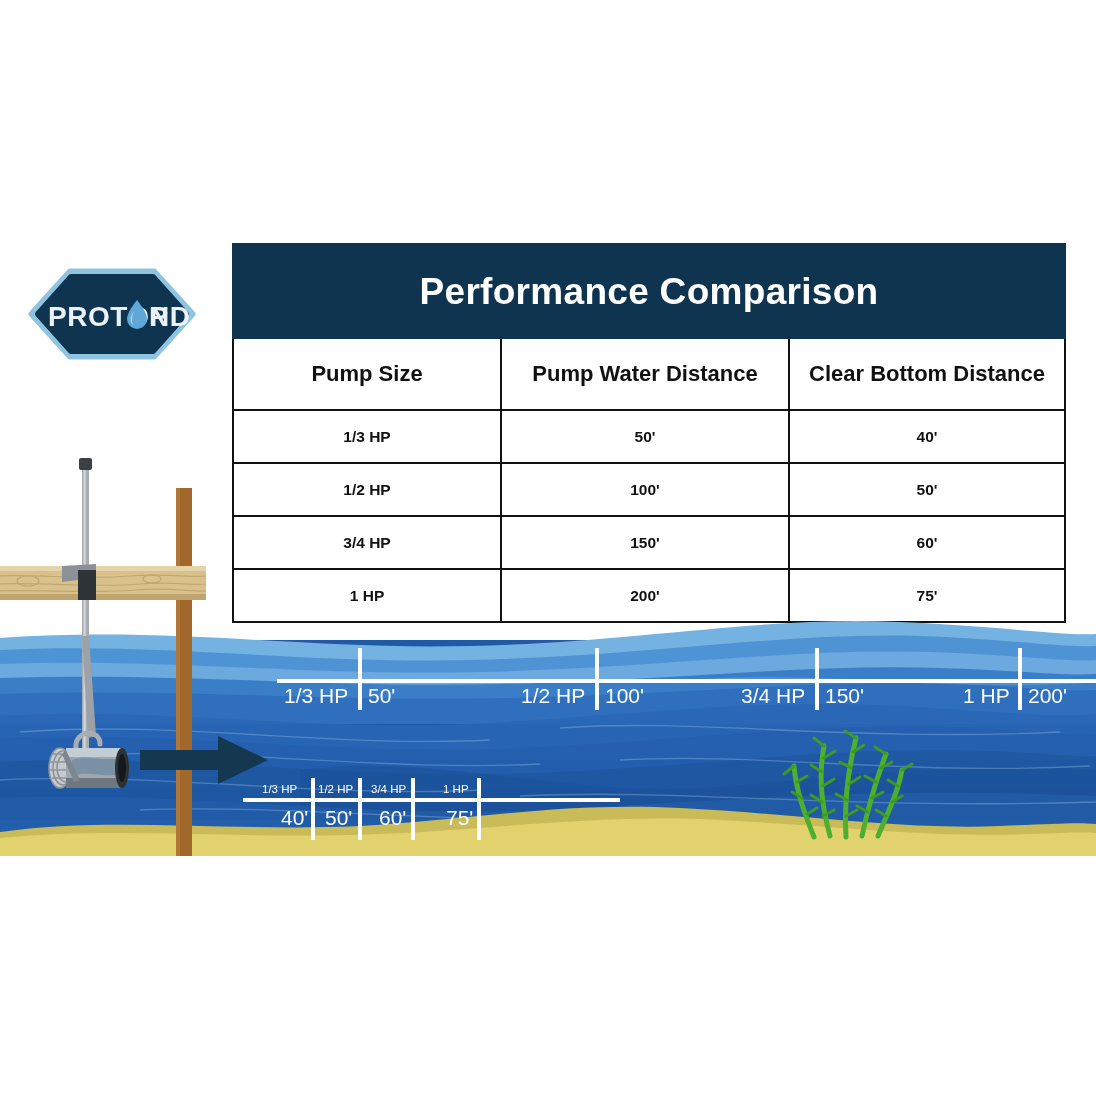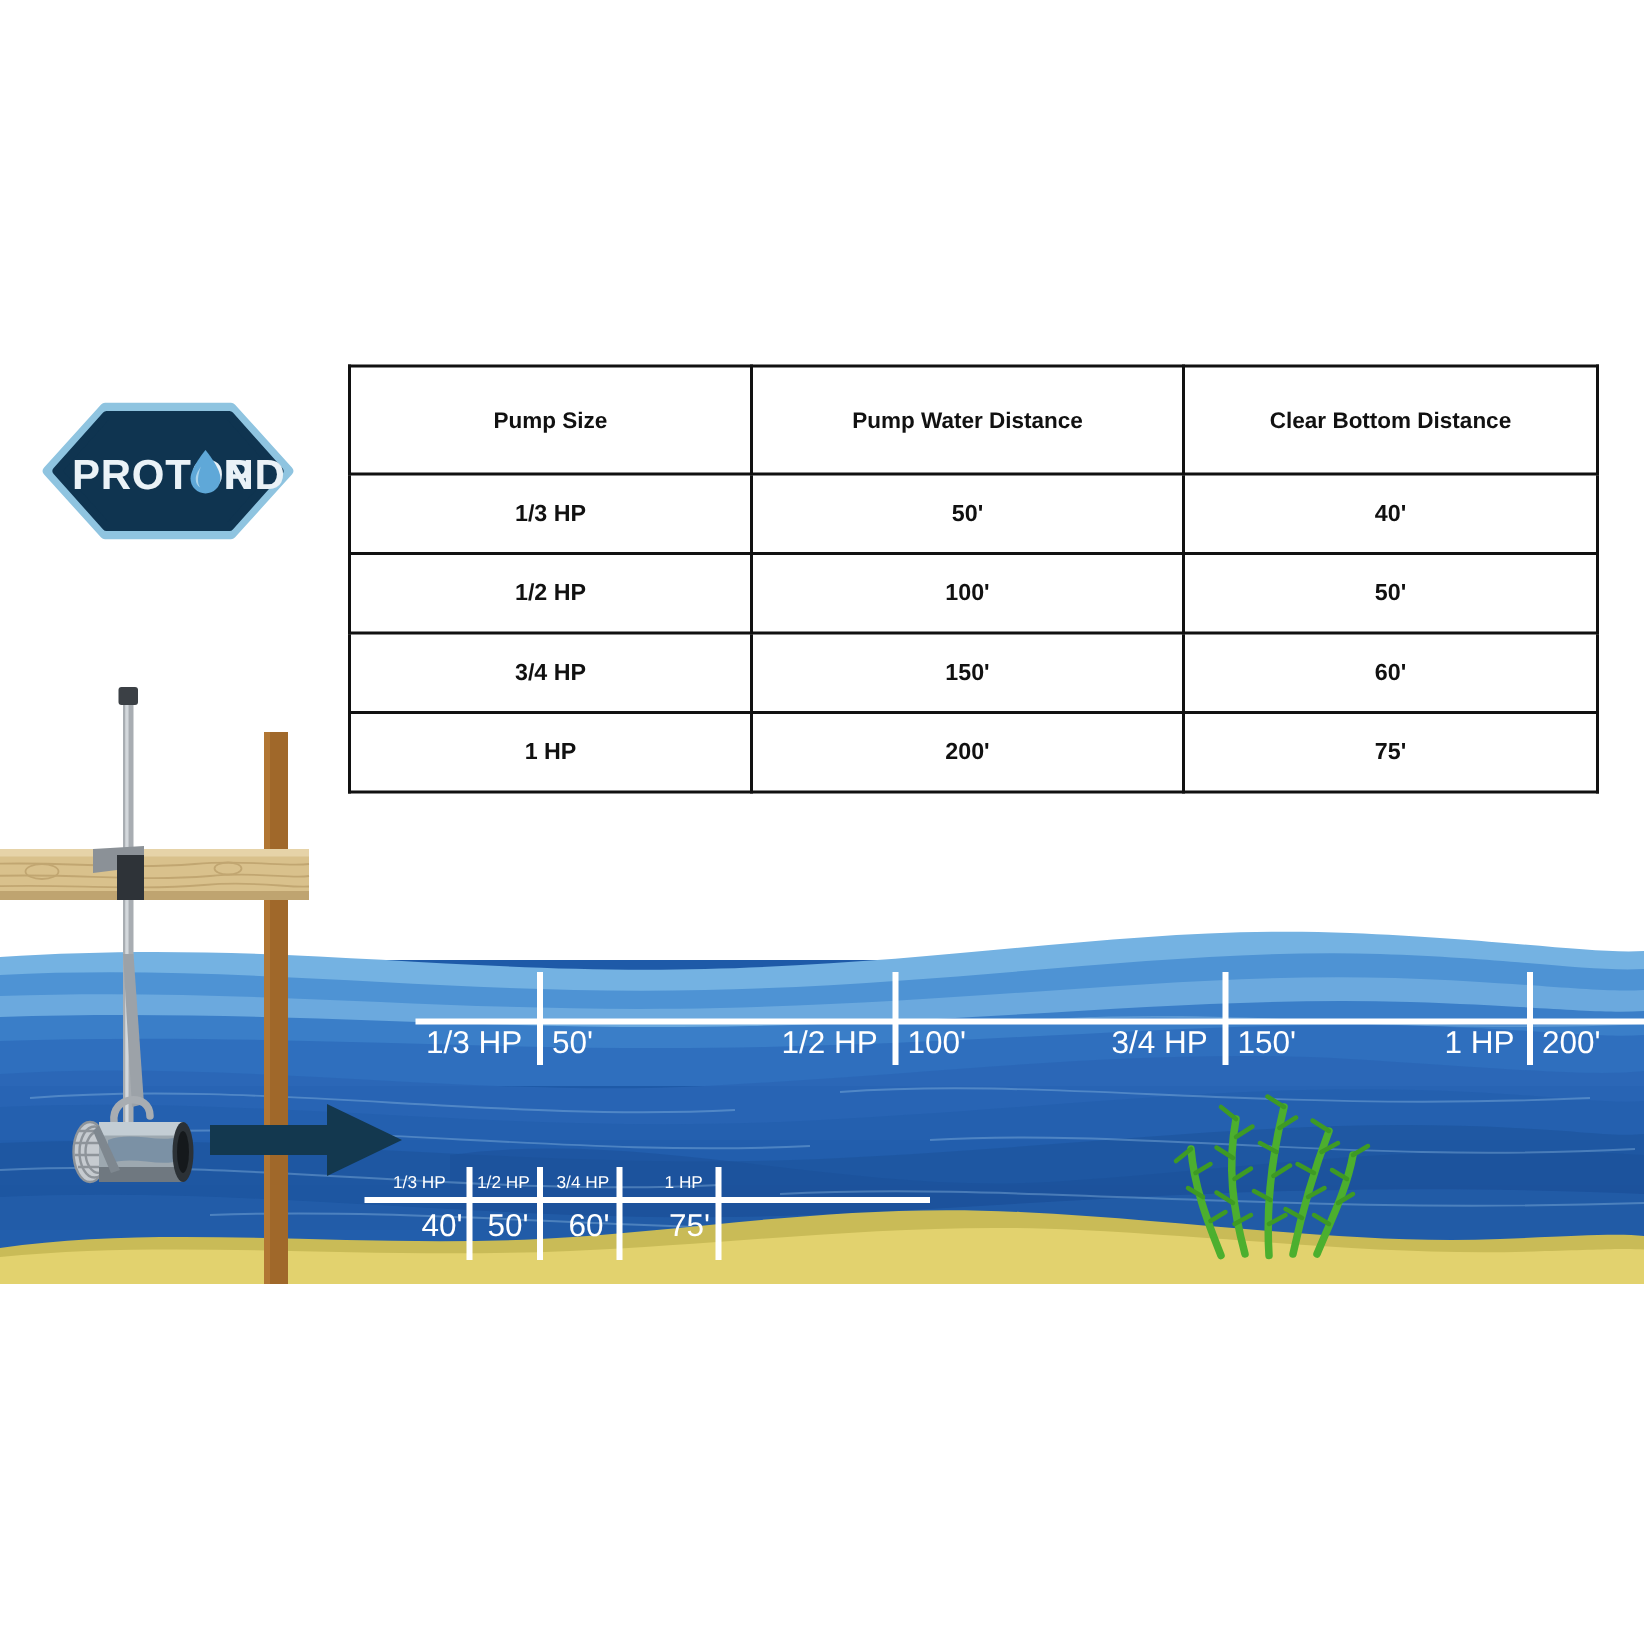--- a/index.html
+++ b/index.html
@@ -9,21 +9,21 @@
   
   #logo{position:absolute;left:26px;top:266px;width:172px;height:96px;}
   #logo svg{display:block;width:172px;height:96px;}
 
   
   #table-wrap{position:absolute;left:232px;top:243px;width:832px;height:366px;}
   table.perf{border-collapse:collapse;width:832px;table-layout:fixed;background:#fff;}
   table.perf td,table.perf th{border:2.5px solid #111;padding:0;text-align:center;vertical-align:middle;}
   .title-cell{background:#0F3450;border:2.5px solid #0F3450 !important;height:92px;}
   .title-text{color:#fff;font-size:37px;font-weight:bold;letter-spacing:.3px;line-height:1;}
-  .hdr{height:70px;font-size:15px;font-weight:bold;color:#111;}
+  .hdr{height:70px;font-size:22px;font-weight:bold;color:#111;}
   .cell{height:51px;font-size:15.5px;font-weight:bold;color:#111;}
   .col1{width:268px;}.col2{width:288px;}.col3{width:276px;}
 
   
   #scene{position:absolute;left:0;top:620px;width:1096px;height:236px;overflow:hidden;}
   #scene svg{display:block;width:1096px;height:236px;}
 
   
   #rig{position:absolute;left:0;top:448px;width:240px;height:408px;overflow:hidden;}
   #rig svg{display:block;width:240px;height:408px;}
@@ -56,20 +56,25 @@
   </div>
 
   <div id="table-wrap">
     <table class="perf">
       <colgroup>
           <col class="col1">
           <col class="col2">
           <col class="col3">
         </colgroup>
       <tbody>
+        <tr>
+          <td class="title-cell" colspan="3">
+            <div class="title-text">Performance Comparison</div>
+          </td>
+        </tr>
         <tr>
           <td class="hdr">Pump Size</td>
           <td class="hdr">Pump Water Distance</td>
           <td class="hdr">Clear Bottom Distance</td>
         </tr>
         <tr>
           <td class="cell">1/3 HP</td>
           <td class="cell">50'</td>
           <td class="cell">40'</td>
         </tr>

